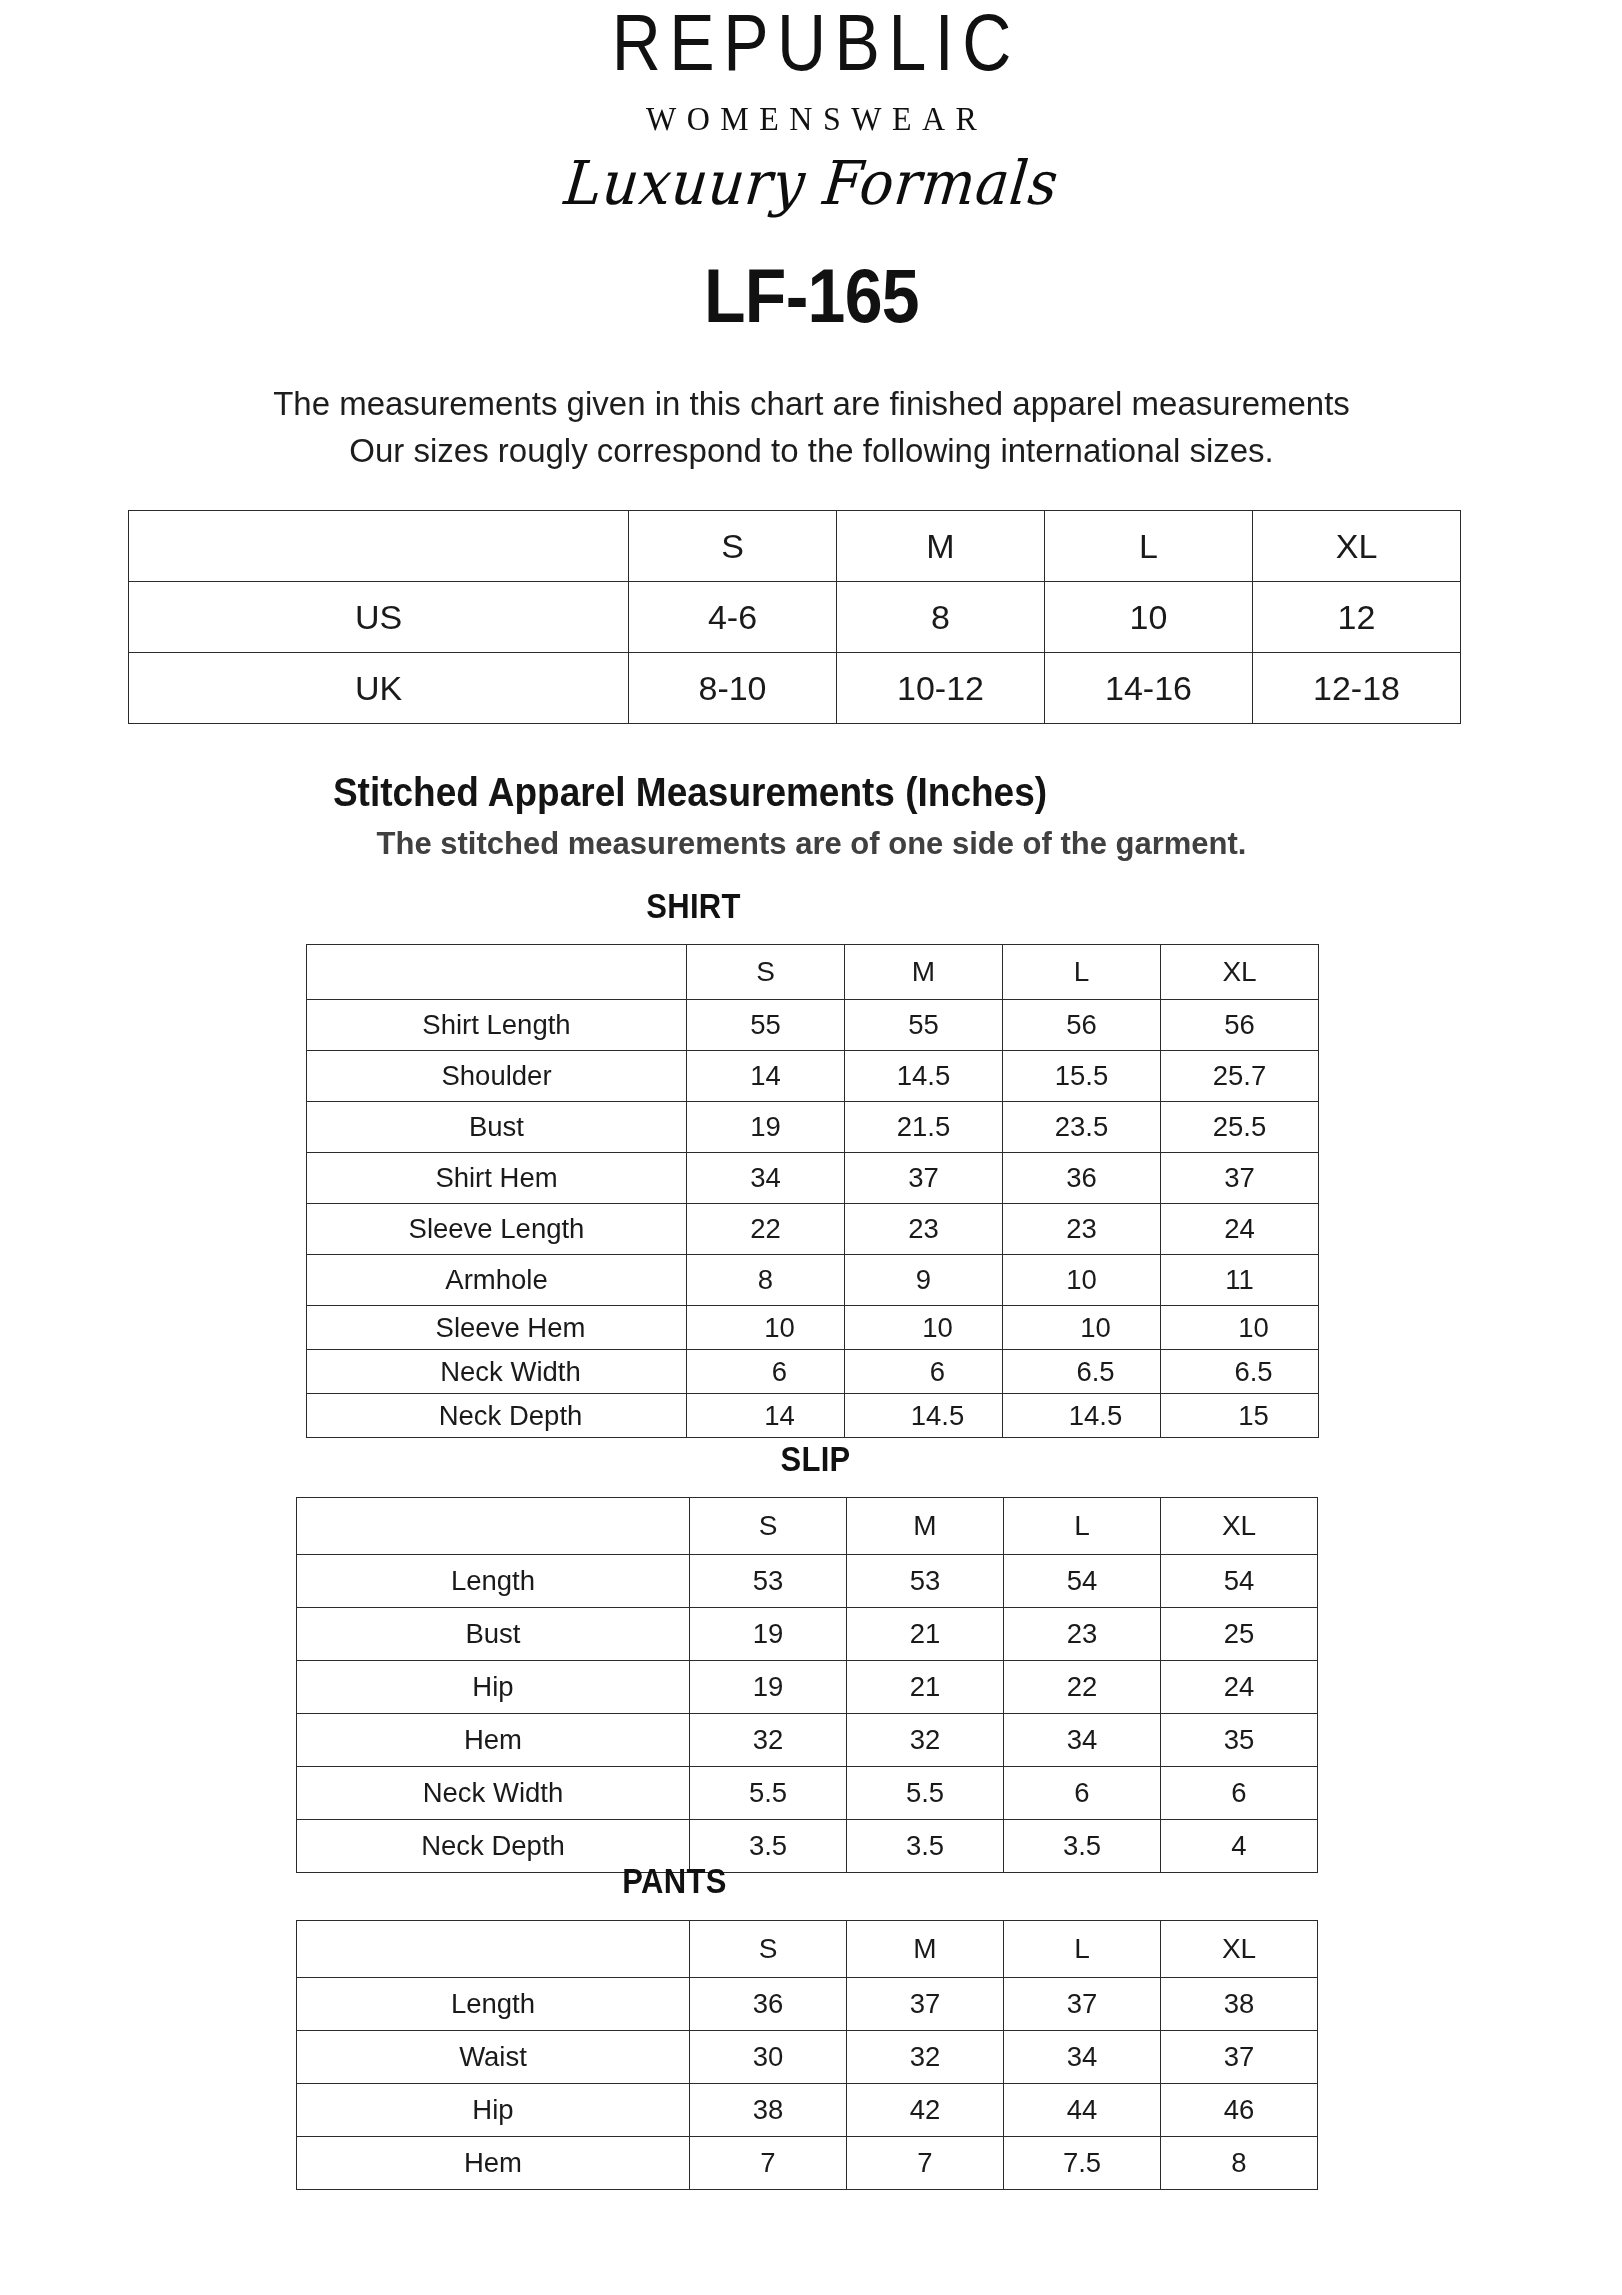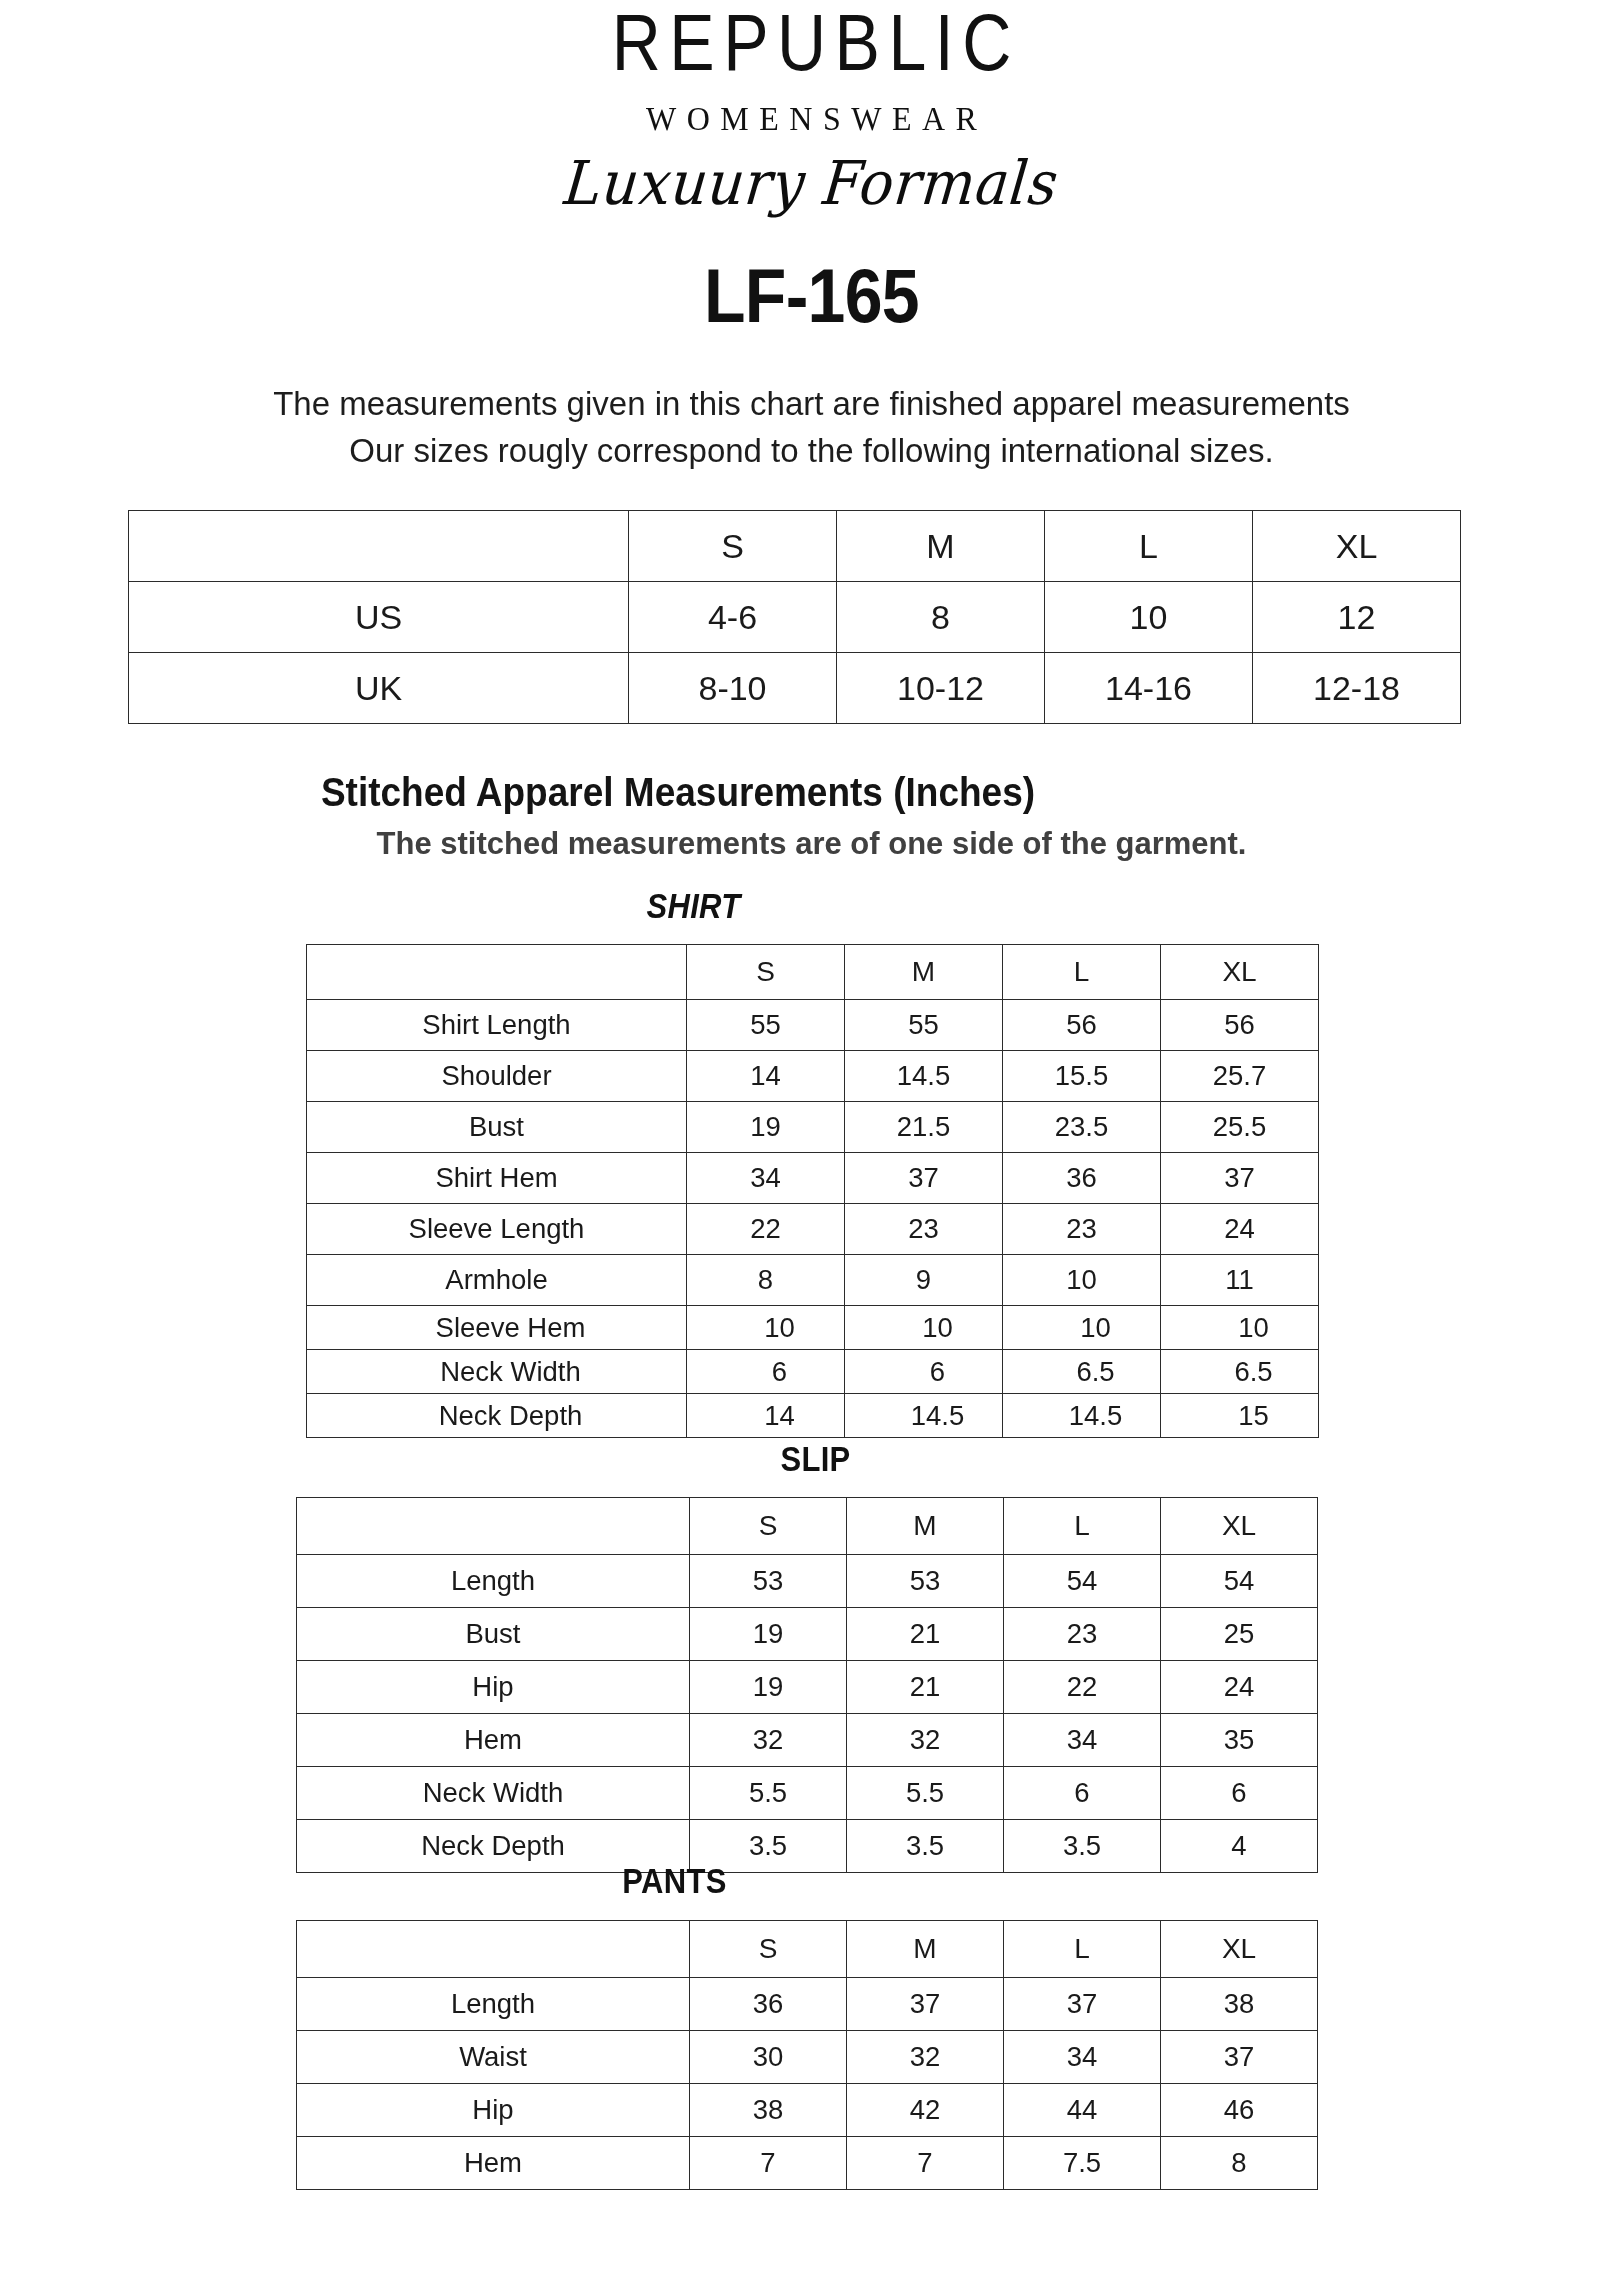--- a/index.html
+++ b/index.html
@@ -167,25 +167,25 @@
   }
   .pants-wrap .garment-table { width: 100%; }
   .pants-wrap .garment-table col.g-label { width: 393px; }
   .pants-wrap .garment-table col.g-size  { width: 157px; }
   .pants-wrap .garment-table td { height: 52px; }
   .pants-wrap .garment-table .hdr td { height: 56px; }
 
   
   .shirt-wrap .garment-table tr.tight td { height: 43px; padding-left: 28px; }
 
-  .heading-shirt { position: absolute; left: 0; top: 889px; width: 1387px; font-style: italic; }
+  .heading-shirt { position: absolute; left: 0; top: 889px; width: 1387px; }
   .heading-slip  { position: absolute; left: 4px; top: 1442px; width: 1623px; }
   .heading-pants { position: absolute; left: 0; top: 1864px; width: 1349px; }
 
-  .stitched-head { position: absolute; left: 4px; top: 772px; width: 1348px; }
+  .stitched-head { position: absolute; left: 16px; top: 772px; width: 1348px; }
   .stitched-sub  { position: absolute; left: 0; top: 826px; width: 1623px; }
 </style>
 </head>
 <body>
 
 <div class="brand-block">
   <div class="brand-name">REPUBLIC</div>
   <div class="brand-sub">WOMENSWEAR</div>
   <div><span class="brand-script">Luxuury Formals</span></div>
 </div>

